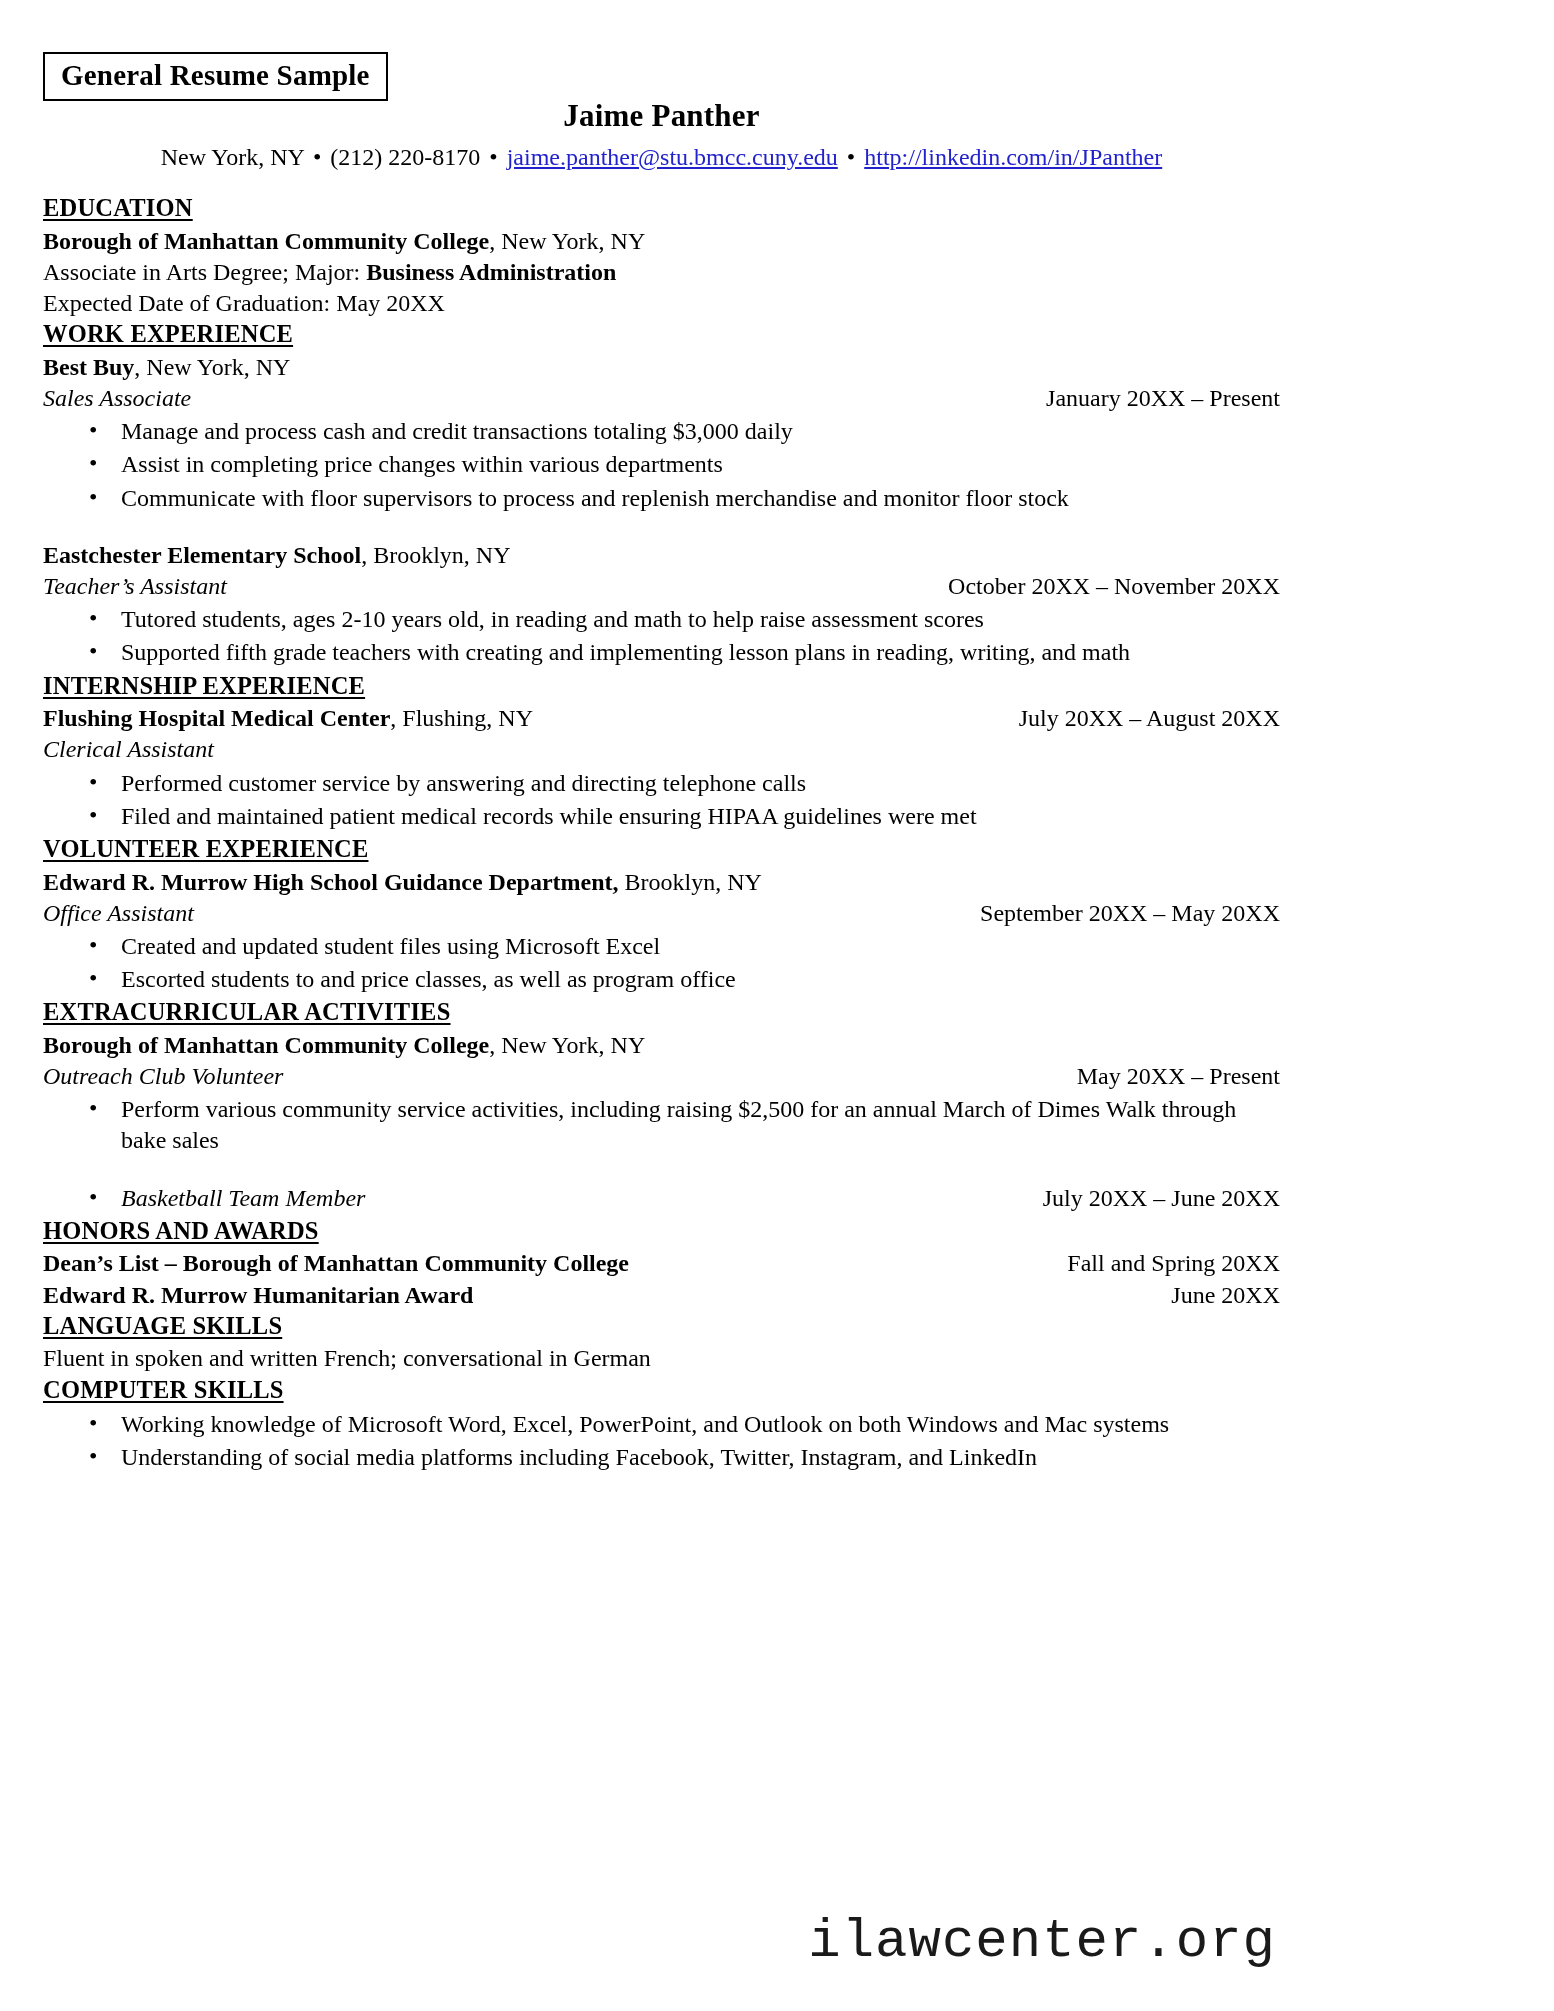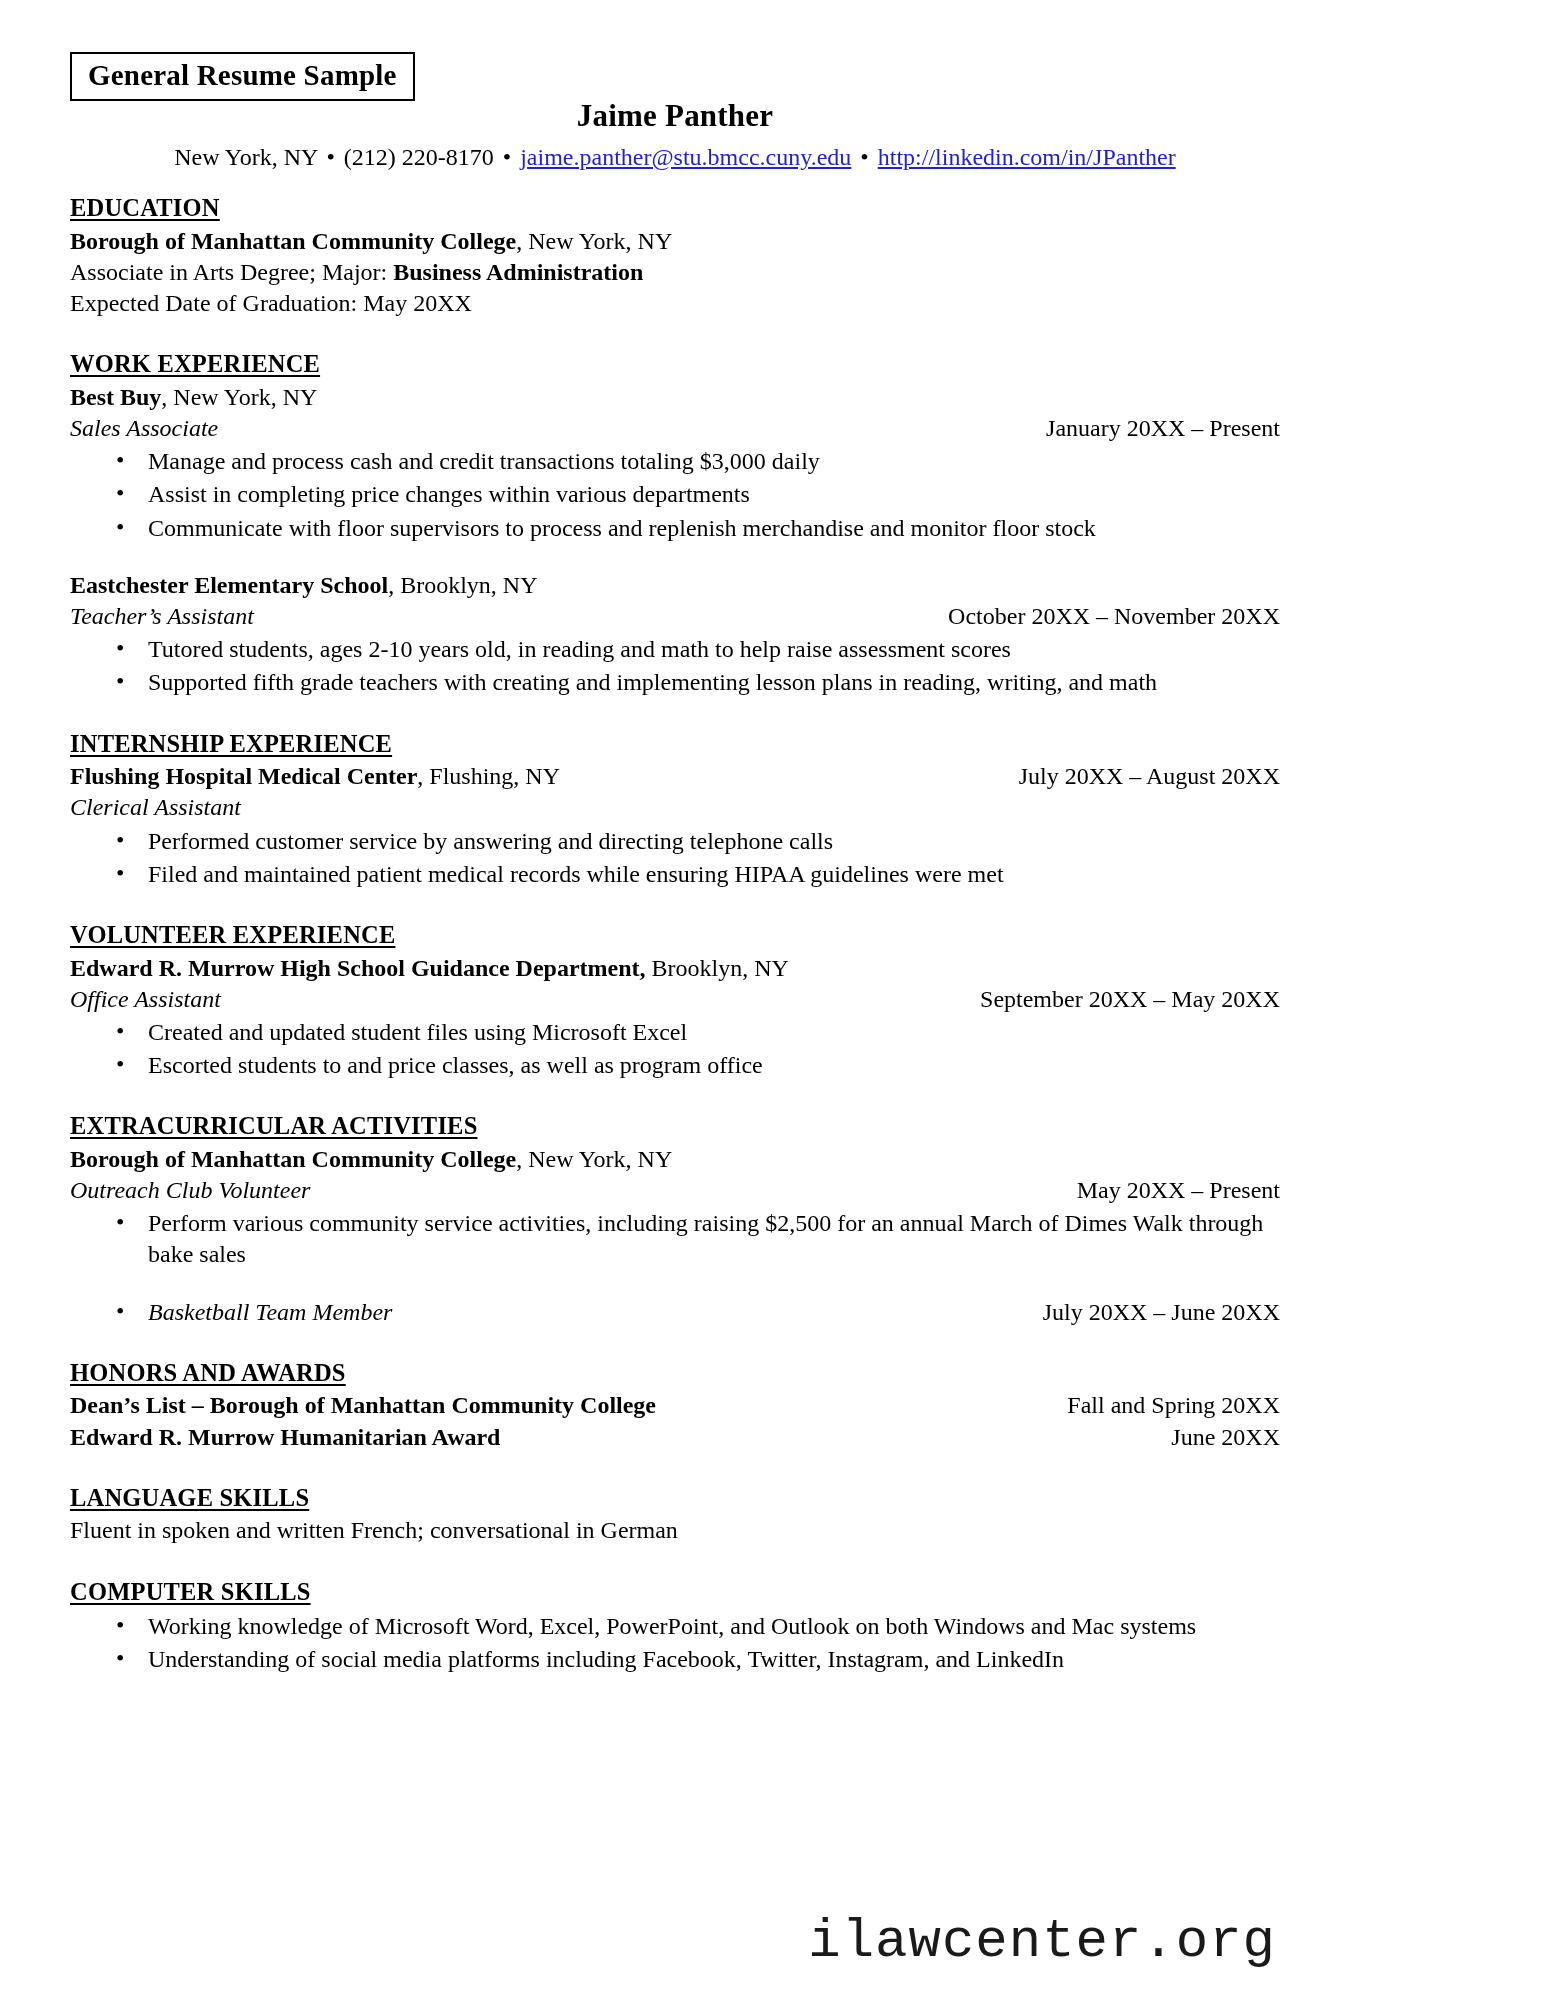--- a/index.html
+++ b/index.html
@@ -11,21 +11,21 @@
   body {
     width: 1554px;
     min-height: 2011px;
     font-family: "Liberation Serif", "DejaVu Serif", serif;
     color: #000000;
     position: relative;
   }
   .page {
     width: 1342px;
     min-height: 2011px;
-    padding: 52px 62px 20px 70px;
+    padding: 52px 62px 20px 43px;
     position: relative;
     border-radius: 10px;
   }
 
   
   .doc-tag-wrap {
     position: relative;
     height: 60px;
   }
   .doc-tag {
@@ -57,21 +57,21 @@
     margin-top: 7px;
     white-space: nowrap;
   }
   .contact-line .sep { padding: 0 3px; }
   .link {
     color: #2222cc;
     text-decoration: underline;
   }
 
   
-  .section { margin-top: 30px; }
+  .section { }
   .section:first-of-type { margin-top: 0; }
 
   .sec-head {
     font-size: 24.5px;
     font-weight: bold;
     text-decoration: underline;
     text-underline-offset: 3px;
     letter-spacing: 0.2px;
     line-height: 1.25;
     display: inline-block;

